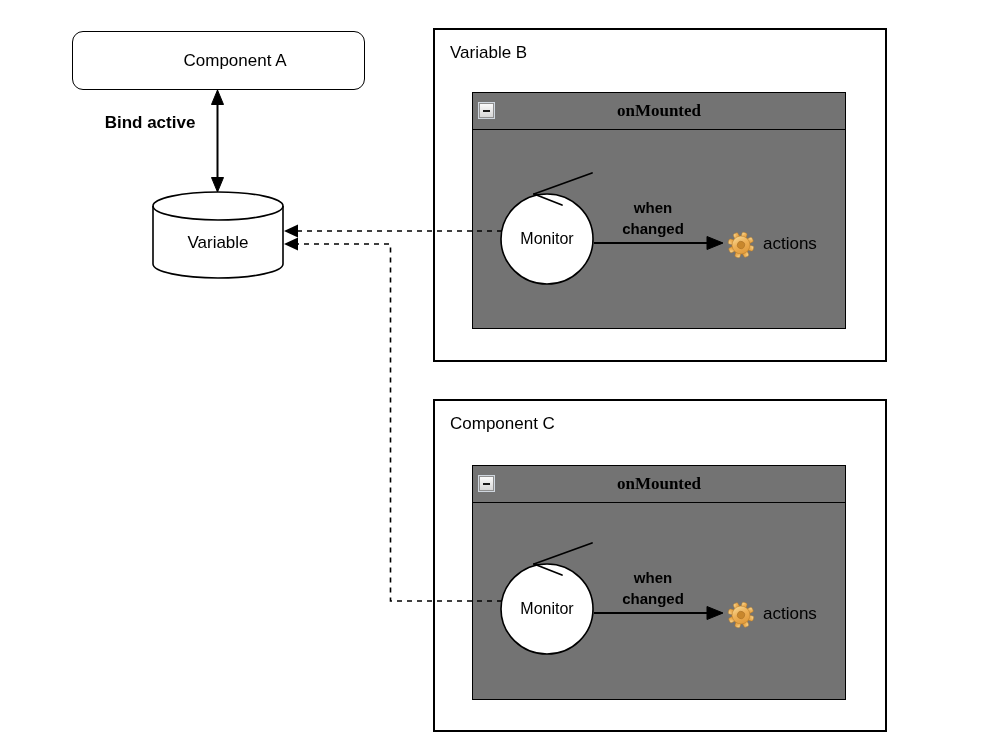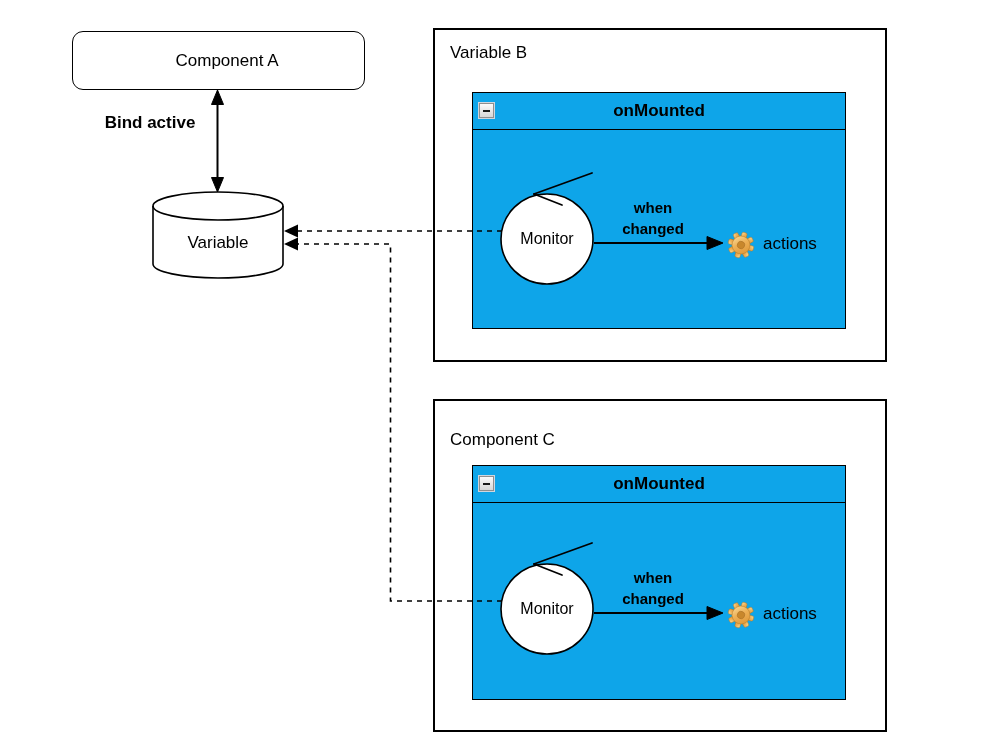--- a/index.html
+++ b/index.html
@@ -2,21 +2,21 @@
 <html><head>
 <meta charset="utf-8">
 <style>
   html,body{margin:0;padding:0;background:#ffffff;}
   .canvas{
     position:relative;width:1001px;height:753px;background:#ffffff;overflow:hidden;
     font-family:"Liberation Sans", sans-serif;color:#000000;
   }
   .box{position:absolute;background:#ffffff;border:2px solid #000000;box-sizing:border-box;}
   .rounded{border-radius:11px;border-width:1.5px;}
-  .panel{position:absolute;background:#0ea5e9;border:1.5px solid #000000;box-sizing:border-box;}
+  .panel{position:absolute;background:#737373;border:1.5px solid #000000;box-sizing:border-box;font-family:Liberation Serif, serif;}
   .panel-header{position:relative;height:37px;border-bottom:1.5px solid #000000;box-sizing:border-box;}
   .panel-title{position:absolute;left:0;top:0;width:100%;text-align:center;line-height:35px;
     font-weight:bold;font-size:17px;}
   .collapse-btn{position:absolute;left:6px;top:10px;width:15px;height:15px;box-sizing:border-box;
     background:linear-gradient(#fbfbfb,#d7d7d7);border:1px solid #8f8f8f;outline:1px solid #cfd6de;
     display:flex;align-items:center;justify-content:center;cursor:pointer;}
   .collapse-bar{width:7px;height:2px;background:#1a1a1a;}
   .lbl{position:absolute;font-size:17px;line-height:24px;white-space:nowrap;}
   .lbl-center{text-align:center;}
   .two-line span{display:block;font-weight:bold;}
@@ -128,30 +128,30 @@
       <rect x="-2.6" y="-13" width="5.2" height="7" rx="1.6" transform="rotate(135)"></rect>
       <rect x="-2.6" y="-13" width="5.2" height="7" rx="1.6" transform="rotate(180)"></rect>
       <rect x="-2.6" y="-13" width="5.2" height="7" rx="1.6" transform="rotate(225)"></rect>
       <rect x="-2.6" y="-13" width="5.2" height="7" rx="1.6" transform="rotate(270)"></rect>
       <rect x="-2.6" y="-13" width="5.2" height="7" rx="1.6" transform="rotate(315)"></rect>
       <circle r="9"></circle>
       <circle r="3.6" fill="#c8872c" stroke="#a96f24" stroke-width="0.6"></circle>
     </g>
   </svg>
 
-  <div class="lbl lbl-center" style="left:64px;top:49px;width:326px;">Component A</div>
+  <div class="lbl lbl-center" style="left:72px;top:49px;width:326px;">Component A</div>
 
   <div class="lbl lbl-center two-line" style="left:70px;top:112px;width:160px;line-height:22px;">
     <span>Bind active</span>
   </div>
 
   <div class="lbl lbl-center" style="left:153px;top:231px;width:130px;text-align:center;">Variable</div>
 
   <div class="lbl" style="left:450px;top:41px;">Variable B</div>
-  <div class="lbl" style="left:450px;top:412px;margin-top:16px;">Component C</div>
+  <div class="lbl" style="left:450px;top:412px;">Component C</div>
 
   <div class="lbl lbl-center" style="left:501px;top:227px;width:92px;font-size:16px;">Monitor</div>
   <div class="lbl lbl-center" style="left:501px;top:597px;width:92px;font-size:16px;">Monitor</div>
 
   <div class="lbl lbl-center two-line" style="left:600px;top:197px;width:106px;font-size:15px;line-height:21px;">
     <span>when</span>
     <span>changed</span>
   </div>
   <div class="lbl lbl-center two-line" style="left:600px;top:567px;width:106px;font-size:15px;line-height:21px;">
     <span>when</span>

